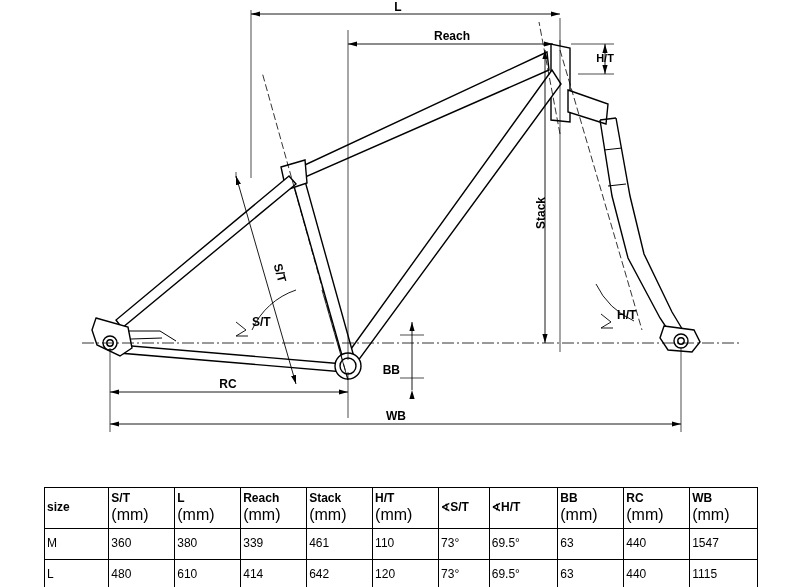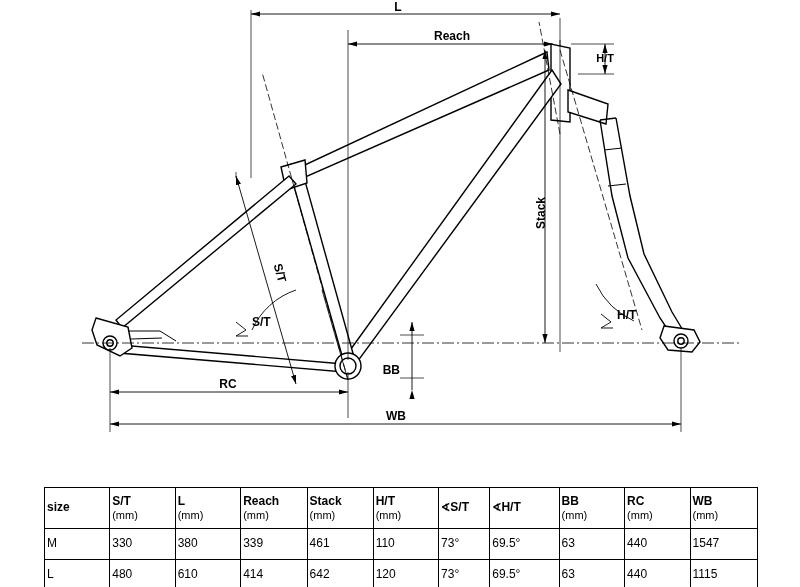--- a/index.html
+++ b/index.html
@@ -21,21 +21,21 @@
     padding:2px 2px;
     font-weight:normal;
     line-height:1.15;
   }
   table.geo thead th{
     font-weight:bold;
     height:36px;
     vertical-align:middle;
   }
   table.geo thead th .unit{
-    display:block;font-weight:normal;font-size:11px;
+    display:block;font-weight:normal;font-size:16px;
   }
   table.geo tbody td{height:26px;vertical-align:middle;}
   table.geo tbody td.size-cell{font-weight:normal;}
   .deg-sym{font-size:11px;}
   svg text{font-family:"Liberation Sans", sans-serif;}
 </style>
 </head>
 <body>
 
 <div id="diagram-area">
@@ -218,21 +218,21 @@
         </th>
         <th style="width:66px;">
           <span>WB</span>
           <span class="unit">(mm)</span>
         </th>
       </tr>
     </thead>
     <tbody>
       <tr>
         <td class="size-cell">M</td>
-        <td>330</td>
+        <td>360</td>
         <td>380</td>
         <td>339</td>
         <td>461</td>
         <td>110</td>
         <td>73°</td>
         <td>69.5°</td>
         <td>63</td>
         <td>440</td>
         <td>1547</td>
       </tr>

